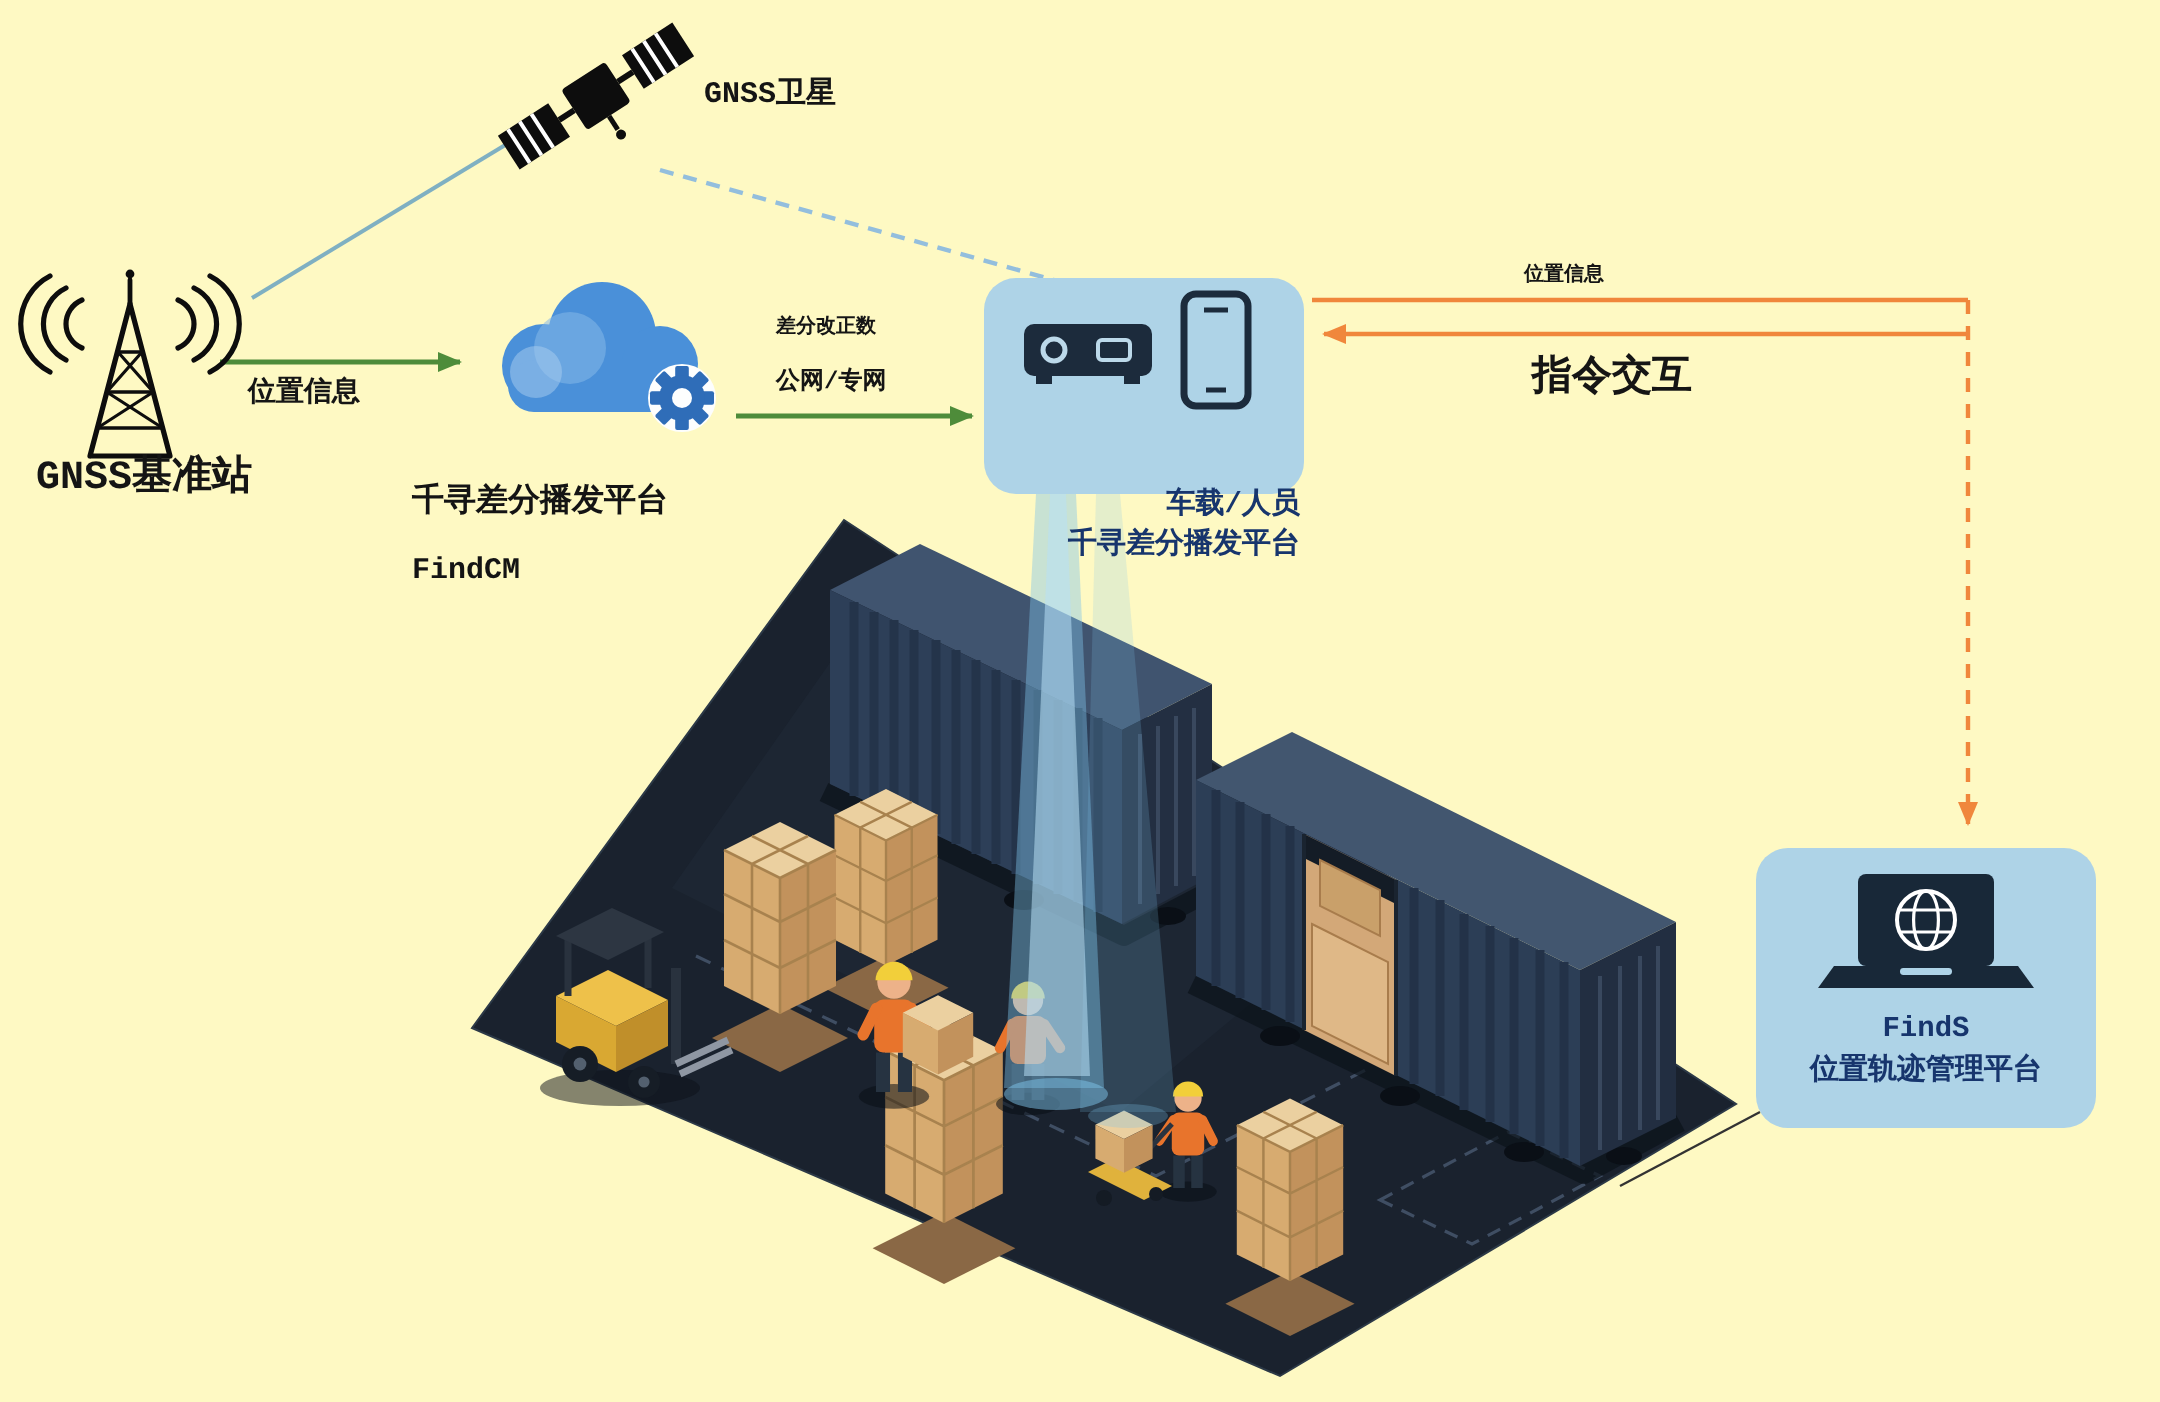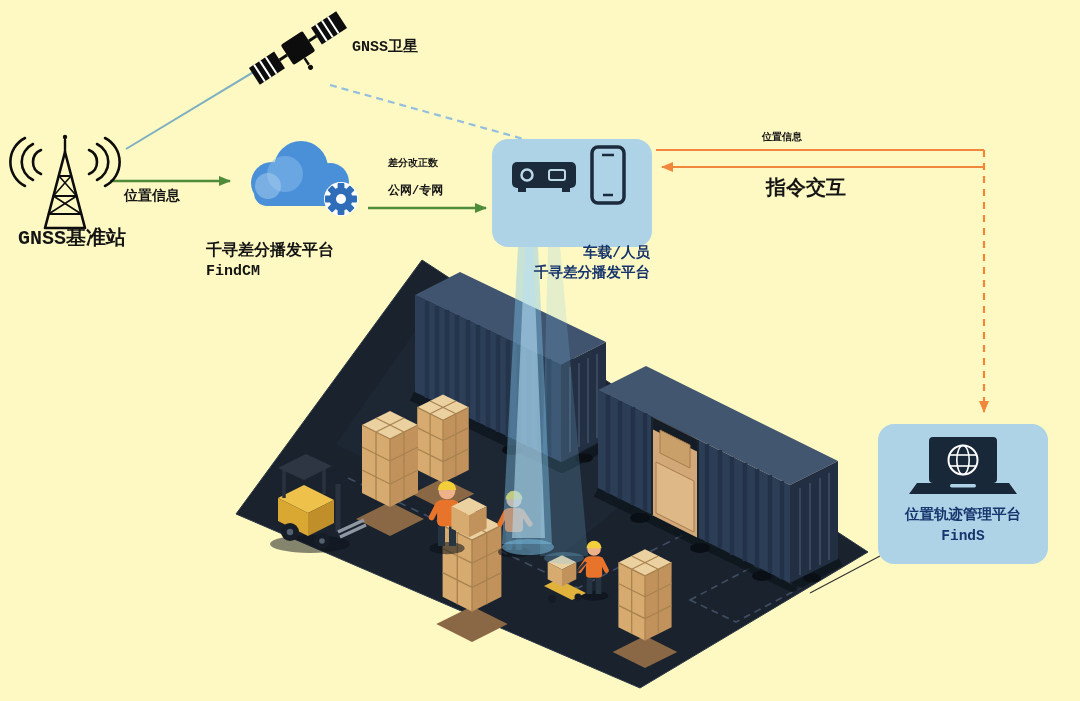--- a/index.html
+++ b/index.html
@@ -11,21 +11,21 @@
   .lbl{position:absolute;color:#151515;white-space:nowrap;}
   #l-sat{left:352px;top:37px;font-size:15px;font-weight:600;}
   #l-base{left:18px;top:224px;font-size:20px;font-weight:700;}
   #l-raw{left:124px;top:187px;font-size:14px;font-weight:600;}
   #l-d1{left:388px;top:156px;font-size:10px;font-weight:600;}
   #l-d2{left:388px;top:182px;font-size:12px;font-weight:600;}
   #l-pos{left:762px;top:130px;font-size:10px;font-weight:600;}
   #l-cmd{left:766px;top:174px;font-size:20px;font-weight:600;}
   .cloud-lbl{position:absolute;left:206px;top:240px;width:190px;color:#141414;font-weight:700;}
   .cloud-lbl .t1{font-size:16px;}
-  .cloud-lbl .t2{font-size:15px;margin-top:2px;}
+  .cloud-lbl .t2{font-size:15px;margin-top:16px;}
   .term-lbl{position:absolute;left:494px;top:203px;width:156px;text-align:right;color:#17356d;font-weight:700;font-size:14.5px;line-height:1.4;margin-top:40px;}
   .finds-lbl{position:absolute;left:880px;top:505px;width:166px;text-align:center;color:#17356d;font-weight:700;font-size:14.5px;line-height:1.45;}
 </style>
 </head>
 <body>
 
 <div class="canvas">
 
 <svg width="1080" height="701" viewBox="0 0 1080 701">
   <defs>
@@ -238,17 +238,17 @@
   <div class="t1">千寻差分播发平台</div>
   <div class="t2">FindCM</div>
 </div>
 
 <div class="term-lbl">
   <div>车载/人员</div>
   <div>千寻差分播发平台</div>
 </div>
 
 <div class="finds-lbl">
+  <div>FindS</div>
   <div>位置轨迹管理平台</div>
-  <div>FindS</div>
 </div>
 
 </div>
 
 </body></html>

